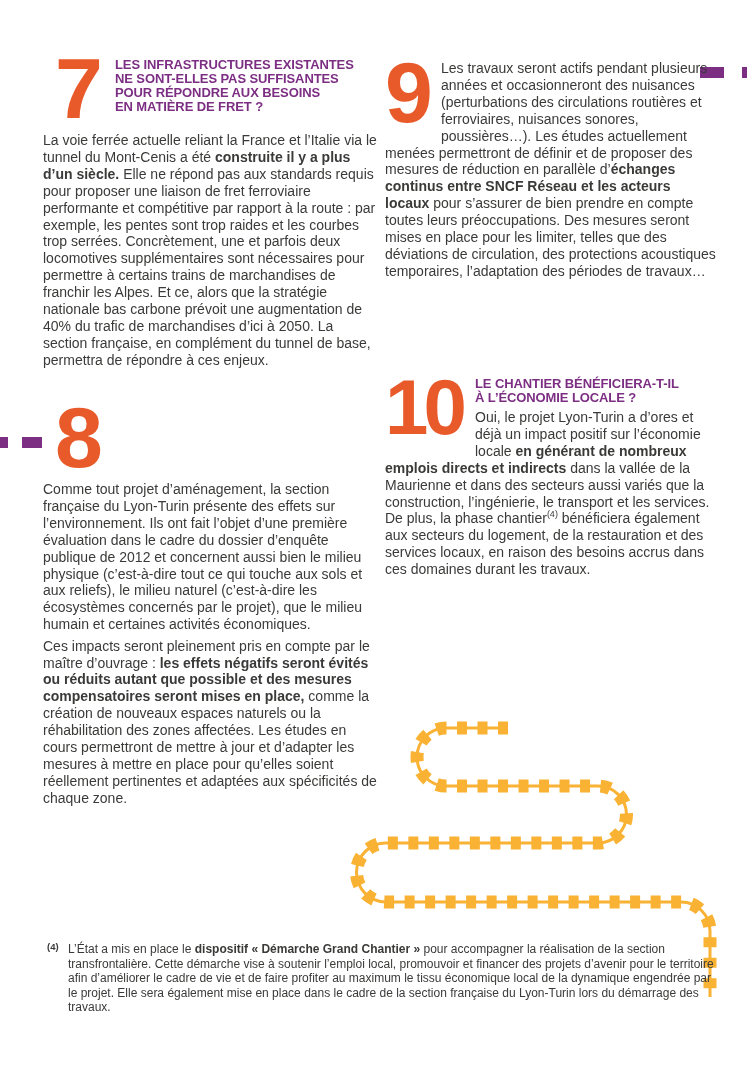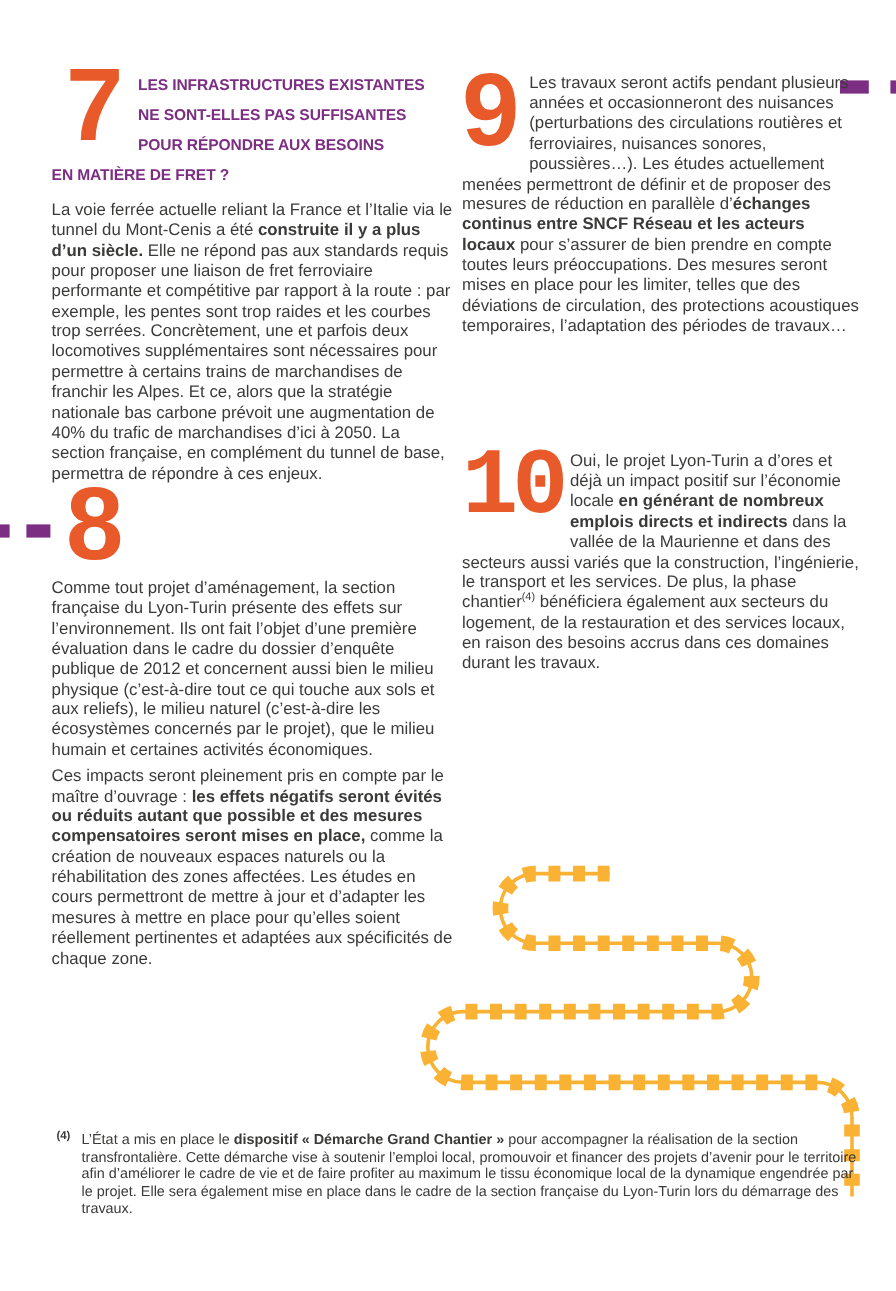--- a/index.html
+++ b/index.html
@@ -29,27 +29,27 @@
     color:var(--orange);
     font-weight:700;
     font-size:86px;
     line-height:72px;
     height:72px;
     letter-spacing:-3px;
     overflow:visible;
   }
   .q-left .num{width:60px;margin-left:12px;}
   #q9 .num{width:56px;}
-  #q10 .num{width:90px;font-size:78px;letter-spacing:-5px;font-family:Liberation Mono, monospace;}
+  #q10 .num{width:90px;font-size:78px;letter-spacing:-5px;}
 
   .heading{
     color:var(--purple);
     font-weight:700;
     font-size:13px;
-    line-height:25px;
+    line-height:14px;
     letter-spacing:-0.1px;
     white-space:pre-line;
     margin:0;
     padding-top:6px;
   }
   .body{font-size:14px;line-height:16.9px;}
   .q-left .body{clear:left;padding-top:8px;}
   .q-right .body{padding-top:4px;}
   .body p{margin:0;}
   .body p + p{margin-top:4.5px;}
@@ -108,20 +108,22 @@
 
   <section class="question q-right" id="q9">
     <div class="num">9</div>
     <div class="body">
       <p><span>Les travaux seront actifs pendant plusieurs années et occasionneront des nuisances (perturbations des circulations routières et ferroviaires, nuisances sonores, poussières…). Les études actuellement menées permettront de définir et de proposer des mesures de réduction en parallèle d’</span><b>échanges continus entre SNCF Réseau et les acteurs locaux</b><span> pour s’assurer de bien prendre en compte toutes leurs préoccupations. Des mesures seront mises en place pour les limiter, telles que des déviations de circulation, des protections acoustiques temporaires, l’adaptation des périodes de travaux…</span></p>
     </div>
   </section>
 
   <section class="question q-right" id="q10">
     <div class="num">10</div>
+    <h2 class="heading">LE CHANTIER BÉNÉFICIERA-T-IL
+À L’ÉCONOMIE LOCALE ?</h2>
     <div class="body">
       <p><span>Oui, le projet Lyon-Turin a d’ores et déjà un impact positif sur l’économie locale </span><b>en générant de nombreux emplois directs et indirects</b><span> dans la vallée de la Maurienne et dans des secteurs aussi variés que la construction, l’ingénierie, le transport et les services. De plus, la phase chantier</span><span><sup>(4)</sup></span><span> bénéficiera également aux secteurs du logement, de la restauration et des services locaux, en raison des besoins accrus dans ces domaines durant les travaux.</span></p>
     </div>
   </section>
 
   <svg class="track-svg" width="747" height="1076" viewBox="0 0 747 1076" aria-hidden="true">
     <path class="ties" d="M 508 728 L 446 728 A 29 29 0 0 0 446 786 L 598 786 A 28.5 28.5 0 0 1 598 843 L 386 843 A 29.5 29.5 0 0 0 386 902 L 681 902 A 29 29 0 0 1 710 931 L 710 990"></path>
     <path class="rail" d="M 508 728 L 446 728 A 29 29 0 0 0 446 786 L 598 786 A 28.5 28.5 0 0 1 598 843 L 386 843 A 29.5 29.5 0 0 0 386 902 L 681 902 A 29 29 0 0 1 710 931 L 710 997"></path>
   </svg>
 

